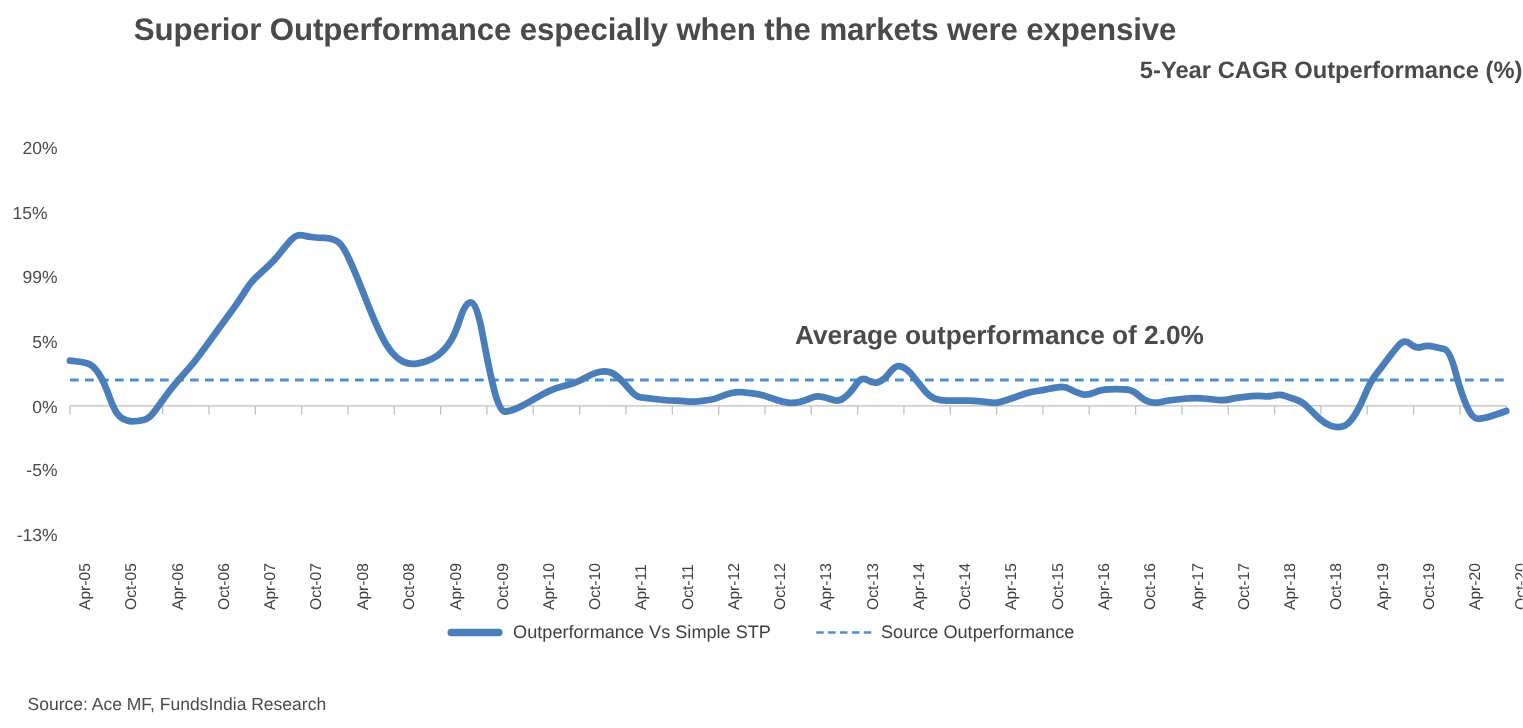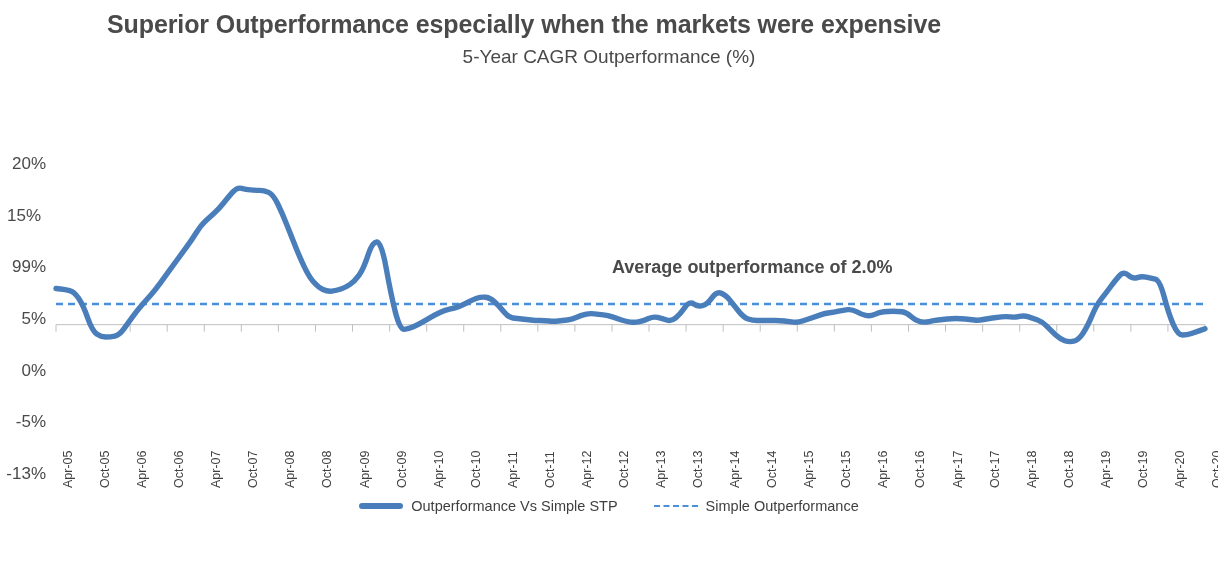--- a/index.html
+++ b/index.html
@@ -29,55 +29,55 @@
     font-size: 25px;
     font-weight: bold;
     color: #4a4a4a;
     letter-spacing: -0.1px;
     white-space: nowrap;
   }
   .title-sub {
     position: absolute;
     left: 0; top: 46px;
     width: 1218px;
-    text-align: center;
+    text-align: right;
     font-size: 19px;
-    font-weight: normal;
+    font-weight: bold;
     color: #4a4a4a;
     white-space: nowrap;
   }
   .plot-svg {
     position: absolute;
     left: 0; top: 0;
     width: 1218px;
     height: 582px;
   }
   .ytick-label {
     position: absolute;
-    font-size: 17px;
+    font-size: 14px;
     color: #4a4a4a;
     text-align: right;
     width: 44px;
     white-space: nowrap;
-    margin-top: 44px;
   }
   .xtick-label {
     position: absolute;
     font-size: 12.5px;
     color: #404040;
     white-space: nowrap;
     transform-origin: left top;
     transform: rotate(-90deg);
   }
   .annotation {
     position: absolute;
-    font-size: 18px;
+    font-size: 21px;
     font-weight: bold;
     color: #4a4a4a;
     white-space: nowrap;
+    margin-left: 24px;
   }
   .legend {
     position: absolute;
     left: 0;
     top: 498px;
     width: 1218px;
     display: flex;
     justify-content: center;
     align-items: center;
     gap: 36px;
@@ -216,18 +216,19 @@
 
   <div class="annotation" style="left:612px; top:257px;">Average outperformance of 2.0%</div>
 
   <div class="legend">
     <div class="legend-item">
       <span class="legend-swatch-solid"></span>
       <span class="legend-text">Outperformance Vs Simple STP</span>
     </div>
     <div class="legend-item">
       <span class="legend-swatch-dashed"></span>
-      <span class="legend-text">Simple Outperformance</span>
+      <span class="legend-text">Source Outperformance</span>
     </div>
   </div>
 
+  <div class="source-note">Source: Ace MF, FundsIndia Research</div>
 
 </div>
 
 </body></html>

